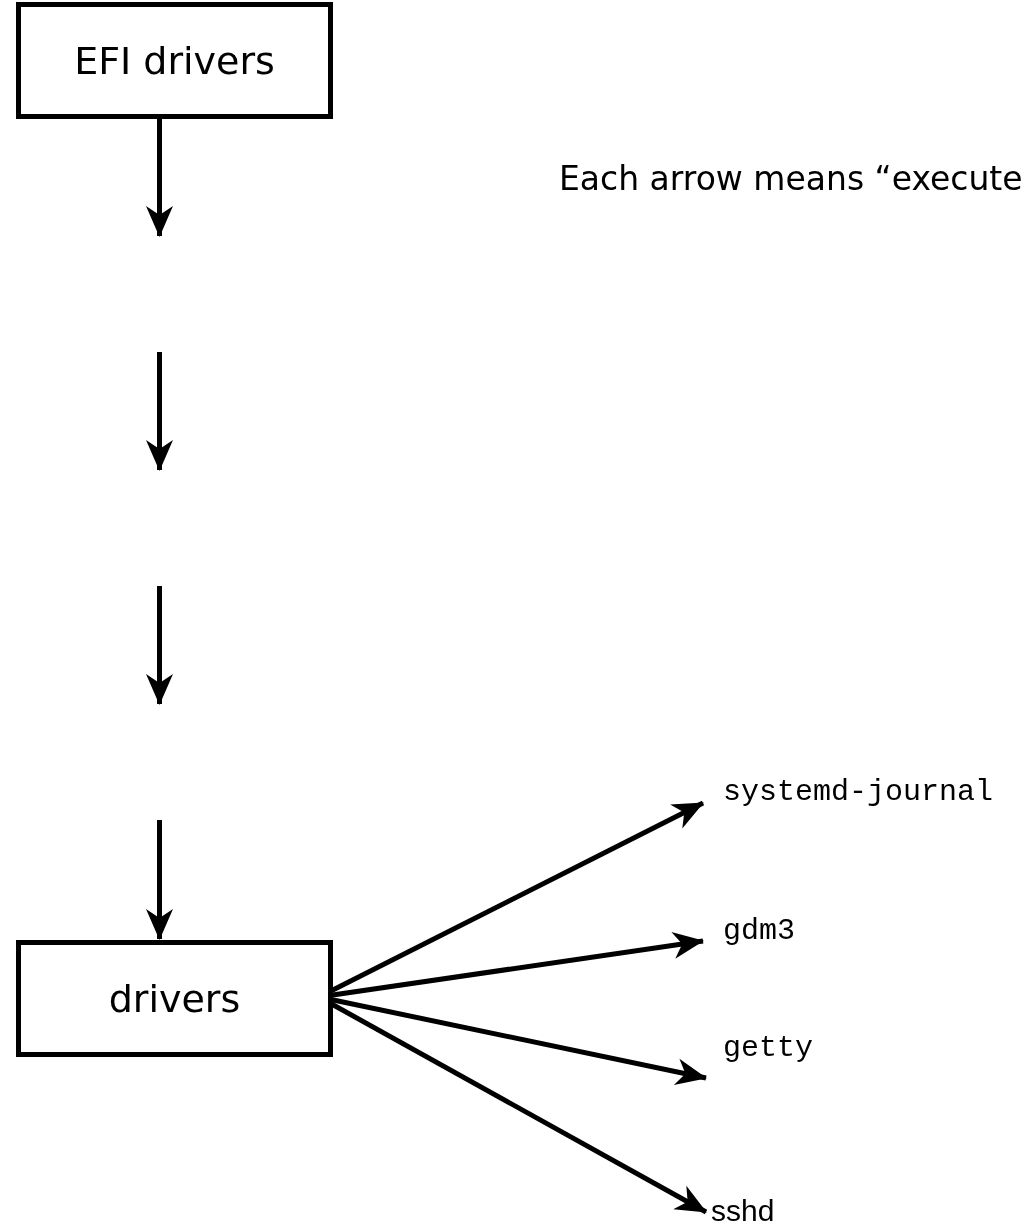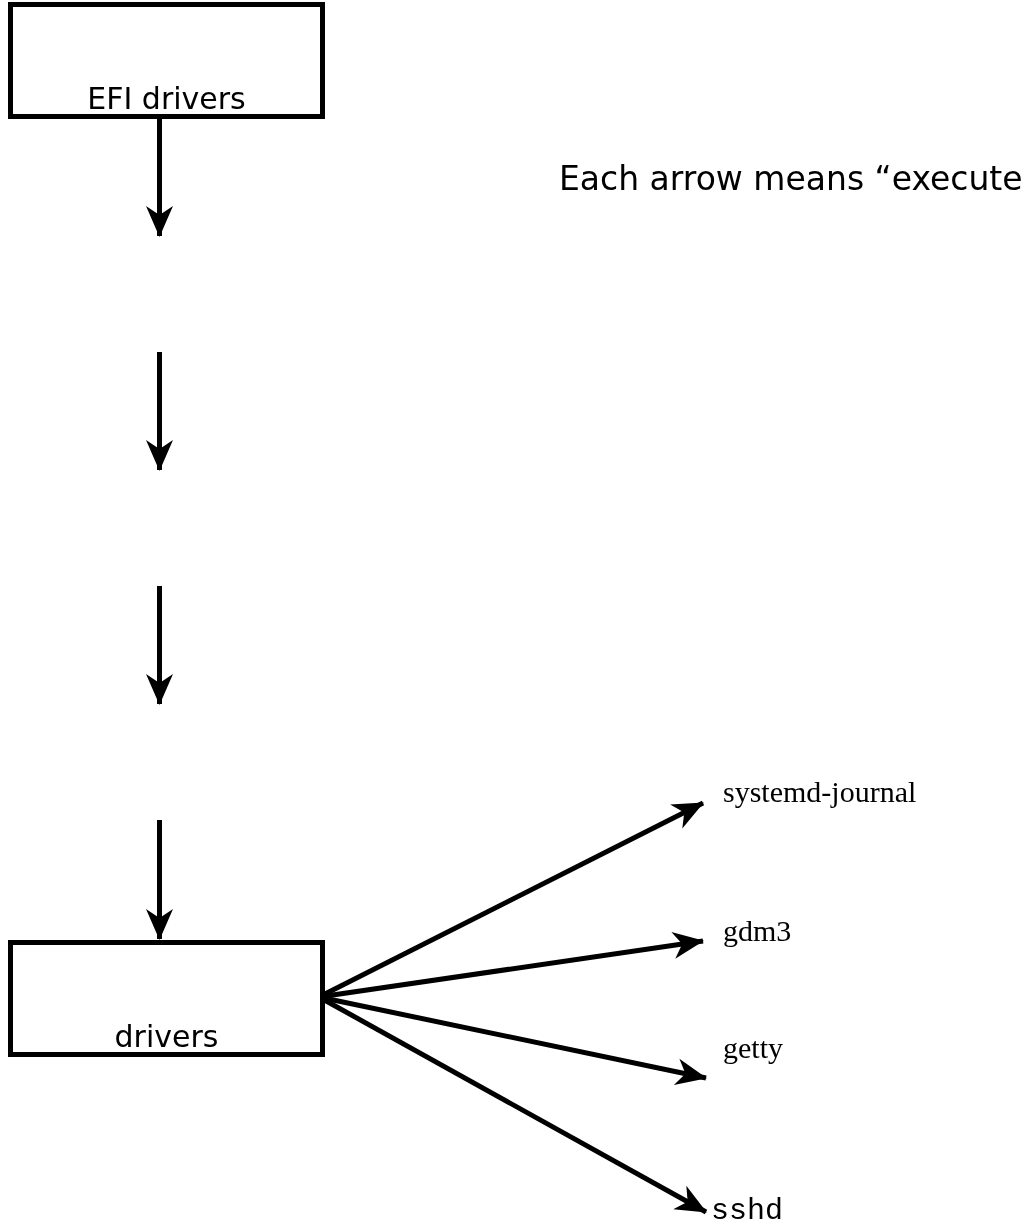--- a/index.html
+++ b/index.html
@@ -18,43 +18,43 @@
   }
   #arrow-layer {
     position: absolute;
     left: 0;
     top: 0;
     width: 1023px;
     height: 1230px;
   }
   .node-box {
     position: absolute;
-    left: 8px;
+    left: 16px;
     width: 307px;
     height: 107px;
     border: 5px solid #000000;
     background: #ffffff;
     display: flex;
-    align-items: flex-end;
+    align-items: center;
     justify-content: center;
-    font-size: 30px;
+    font-size: 38px;
     line-height: 30px;
     color: #000000;
     box-sizing: content-box;
   }
   .proc-label {
     position: absolute;
-    font-family: Liberation Serif, serif;
+    font-family: Liberation Mono, monospace;
     font-size: 30px;
     line-height: 30px;
     white-space: nowrap;
     color: #000000;
   }
   .proc-label.sans {
-    font-family: Liberation Mono, monospace;
+    font-family: Liberation Sans, sans-serif;
   }
   .annotation {
     position: absolute;
     left: 559px;
     top: 162px;
     font-size: 33px;
     line-height: 34px;
     white-space: nowrap;
     color: #000000;
   }

